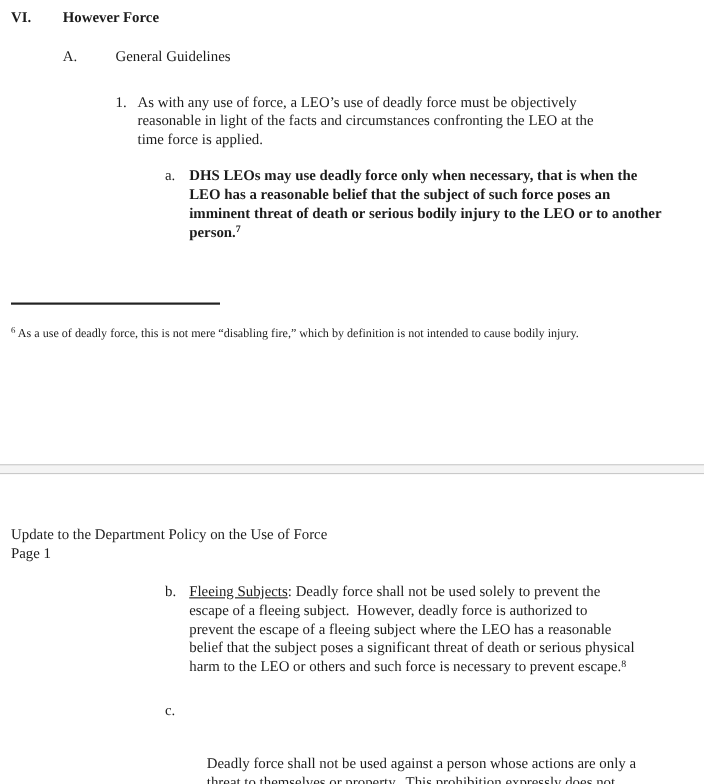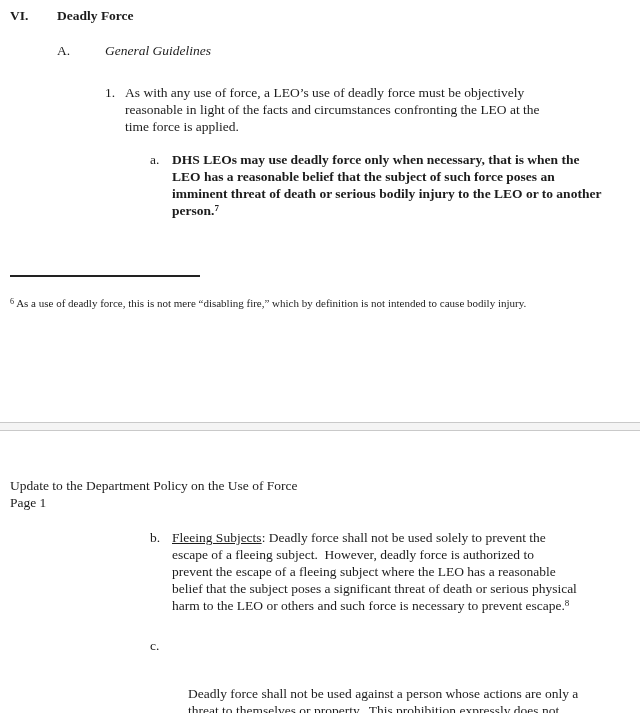--- a/index.html
+++ b/index.html
@@ -49,24 +49,24 @@
     border-top: 1px solid #c9c9c9;
     border-bottom: 1px solid #c9c9c9;
   }
 </style>
 </head>
 <body>
 
 <div>
 
   <div class="abs bold" style="left:10px; top:7px;">VI.</div>
-  <div class="abs bold" style="left:57px; top:7px;">Deadly Force</div>
+  <div class="abs bold" style="left:57px; top:7px;">However Force</div>
 
   <div class="abs" style="left:57px; top:42px;">A.</div>
-  <div class="abs" style="left:105px; top:42px;font-style:italic;">General Guidelines</div>
+  <div class="abs" style="left:105px; top:42px;">General Guidelines</div>
 
   <div class="abs" style="left:105px; top:84px;">1.</div>
   <div class="abs pre" style="left:125px; top:84px;">As with any use of force, a LEO’s use of deadly force must be objectively
 reasonable in light of the facts and circumstances confronting the LEO at the
 time force is applied.</div>
 
   <div class="abs" style="left:150px; top:151px;">a.</div>
   <div class="abs" style="left:172px; top:151px;font-weight:bold;"><span class="pre">DHS LEOs may use deadly force only when necessary, that is when the
 LEO has a reasonable belief that the subject of such force poses an
 imminent threat of death or serious bodily injury to the LEO or to another

